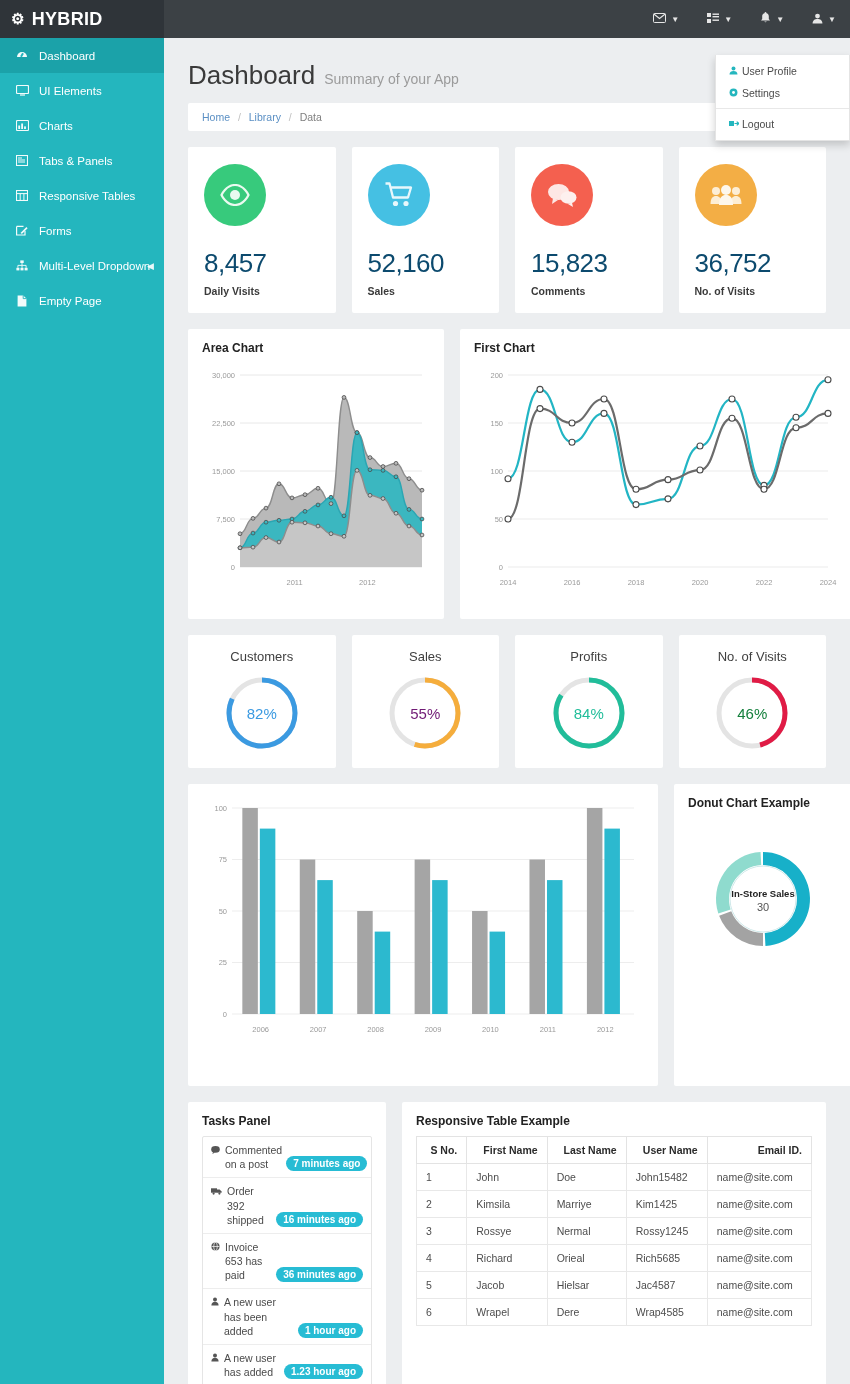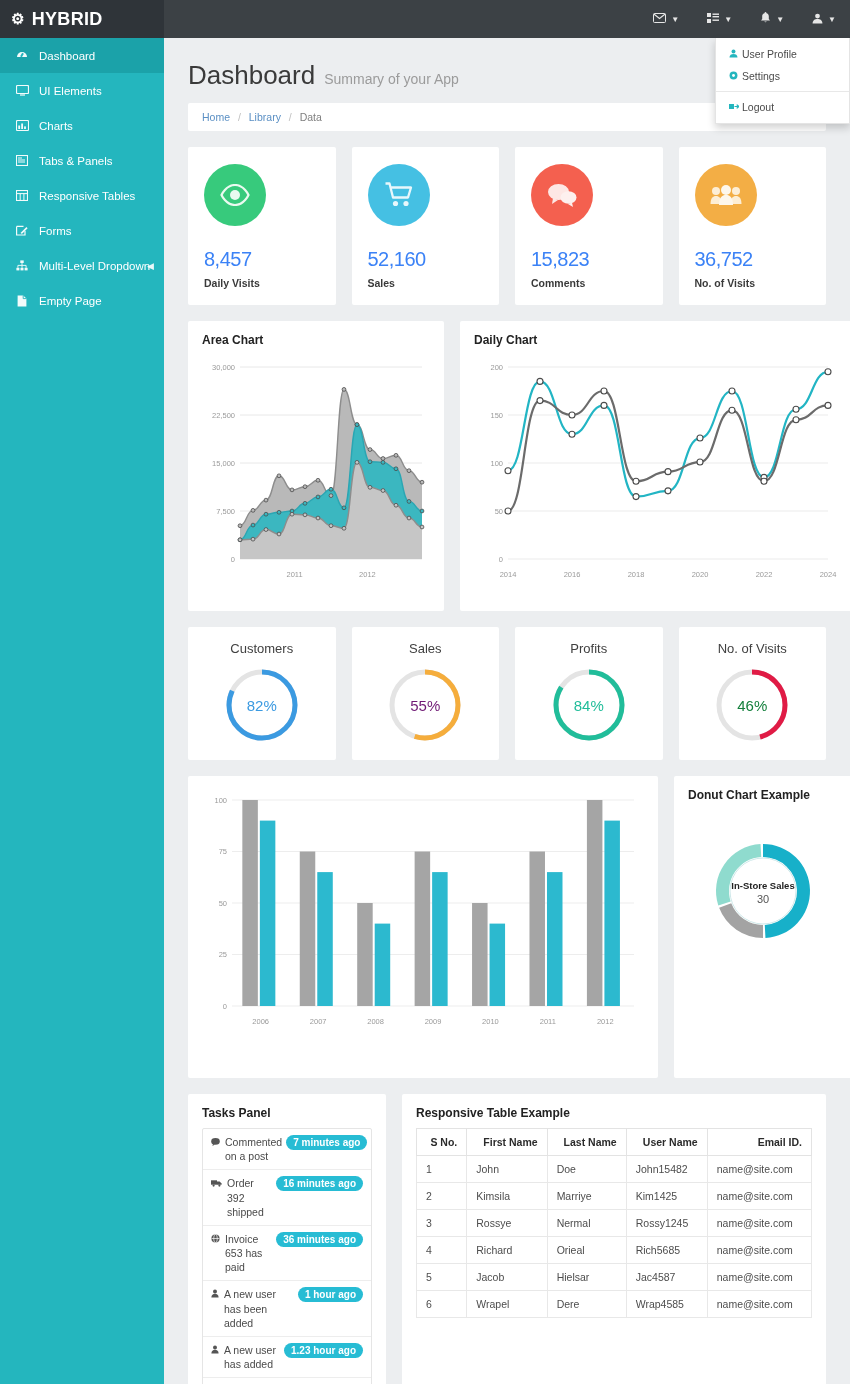--- a/index.html
+++ b/index.html
@@ -64,21 +64,21 @@
   .tb-item {
     display: flex; align-items: center;
     color: #e6e6e6;
     padding: 0 14px;
     height: 38px;
     font-size: 11px; cursor: pointer;
   }
   .tb-item .tbcaret { margin-left: 5px; font-size: 8px; }
   
   #user-dropdown {
-    position: absolute; left: 715px; top: 38px;
+    position: absolute; left: 715px; top: 55px;
     width: 135px;
     background: #fff;
     box-shadow: 0 4px 8px rgba(0,0,0,.18);
     border: 1px solid #e4e4e4;
     border-top: none;
     z-index: 40;
     padding: 5px 0;
   }
   .dd-item {
     display: flex; align-items: center;
@@ -109,21 +109,21 @@
   #breadcrumb .cur { color: #7f7f7f; }
   .row { display: flex; margin: 0 24px 16px 24px; gap: 16px; }
   .card { background: #fff; border-radius: 2px; }
   
   .stat { flex: 1; padding: 17px 16px 16px 16px; }
   .stat .circ {
     width: 62px; height: 62px; border-radius: 50%;
     display: flex; align-items: center; justify-content: center;
     color: #fff; font-size: 26px; margin-bottom: 22px;
   }
-  .stat .num { font-size: 20px; color: #3b82f6; font-weight: normal; letter-spacing: -.5px;}
+  .stat .num { font-size: 26px; color: #0c4a6e; font-weight: normal; letter-spacing: -.5px;}
   .stat .lbl { font-size: 10.5px; color: #3a3a3a; font-weight: bold; margin-top: 6px; }
   
   .chart-card { padding: 12px 14px 14px 14px; }
   .chart-card h3 { font-size: 12px; color: #222; margin-bottom: 8px; }
   
   .ring-card { flex: 1; padding: 14px 10px 16px 10px; text-align: center; }
   .ring-card .rtitle { font-size: 13px; color: #404040; margin-bottom: 10px; }
   .ring-wrap { position: relative; width: 78px; height: 78px; margin: 0 auto; }
   .ring-wrap .rtxt {
     position: absolute; left: 0; top: 0; width: 78px; height: 78px;
@@ -136,21 +136,21 @@
     text-align: right; padding: 7px 9px;
     border: 1px solid #e3e3e3;
     font-weight: bold; color: #2b2b2b; margin-top: 20px;
   }
   .rtable td {
     padding: 7px 9px; border: 1px solid #e8e8e8; color: #4d4d4d;
   }
   
   .task-list { border: 1px solid #e5e5e5; border-radius: 2px; }
   .task-row {
-    display: flex; align-items: flex-start; justify-content: space-between;
+    display: flex; align-items: flex-end; justify-content: space-between;
     padding: 6px 8px; border-bottom: 1px solid #ededed;
     font-size: 10.5px; color: #4a4a4a; gap: 4px;
   }
   .task-row:last-child { border-bottom: none; }
   .task-row .tleft { display: flex; align-items: flex-start; gap: 5px; line-height: 1.35; }
   .task-row .ticon { color: #555; font-size: 9px; margin-top: 2px; }
   .badge {
     background: #27bcd4; color: #fff;
     border-radius: 9px; padding: 2px 7px;
     font-size: 10px; font-weight: bold; white-space: nowrap;
@@ -459,21 +459,21 @@
             <circle cx="168" cy="132.32" r="1.9" fill="#c6c6c6" stroke="#4c4c4c" stroke-width="0.8"></circle>
             <circle cx="181" cy="135.51999999999998" r="1.9" fill="#c6c6c6" stroke="#4c4c4c" stroke-width="0.8"></circle>
             <circle cx="194" cy="150.24" r="1.9" fill="#c6c6c6" stroke="#4c4c4c" stroke-width="0.8"></circle>
             <circle cx="207" cy="163.04" r="1.9" fill="#c6c6c6" stroke="#4c4c4c" stroke-width="0.8"></circle>
             <circle cx="220" cy="172" r="1.9" fill="#c6c6c6" stroke="#4c4c4c" stroke-width="0.8"></circle>
             <text x="92.6" y="222" text-anchor="middle" class="axis-lbl">2011</text>
             <text x="165.39999999999998" y="222" text-anchor="middle" class="axis-lbl">2012</text>
           </svg></div>
     </div>
     <div class="card chart-card" style="flex:1">
-      <h3>Daily Chart</h3>
+      <h3>First Chart</h3>
       <div id="line-chart"><svg width="364" height="238">
             <line x1="34" x2="354" y1="204" y2="204" stroke="#ebebeb" stroke-width="1"></line>
             <text x="29" y="206.6" text-anchor="end" class="axis-lbl">0</text>
             <line x1="34" x2="354" y1="156" y2="156" stroke="#ebebeb" stroke-width="1"></line>
             <text x="29" y="158.6" text-anchor="end" class="axis-lbl">50</text>
             <line x1="34" x2="354" y1="108" y2="108" stroke="#ebebeb" stroke-width="1"></line>
             <text x="29" y="110.6" text-anchor="end" class="axis-lbl">100</text>
             <line x1="34" x2="354" y1="60" y2="60" stroke="#ebebeb" stroke-width="1"></line>
             <text x="29" y="62.6" text-anchor="end" class="axis-lbl">150</text>
             <line x1="34" x2="354" y1="12" y2="12" stroke="#ebebeb" stroke-width="1"></line>

